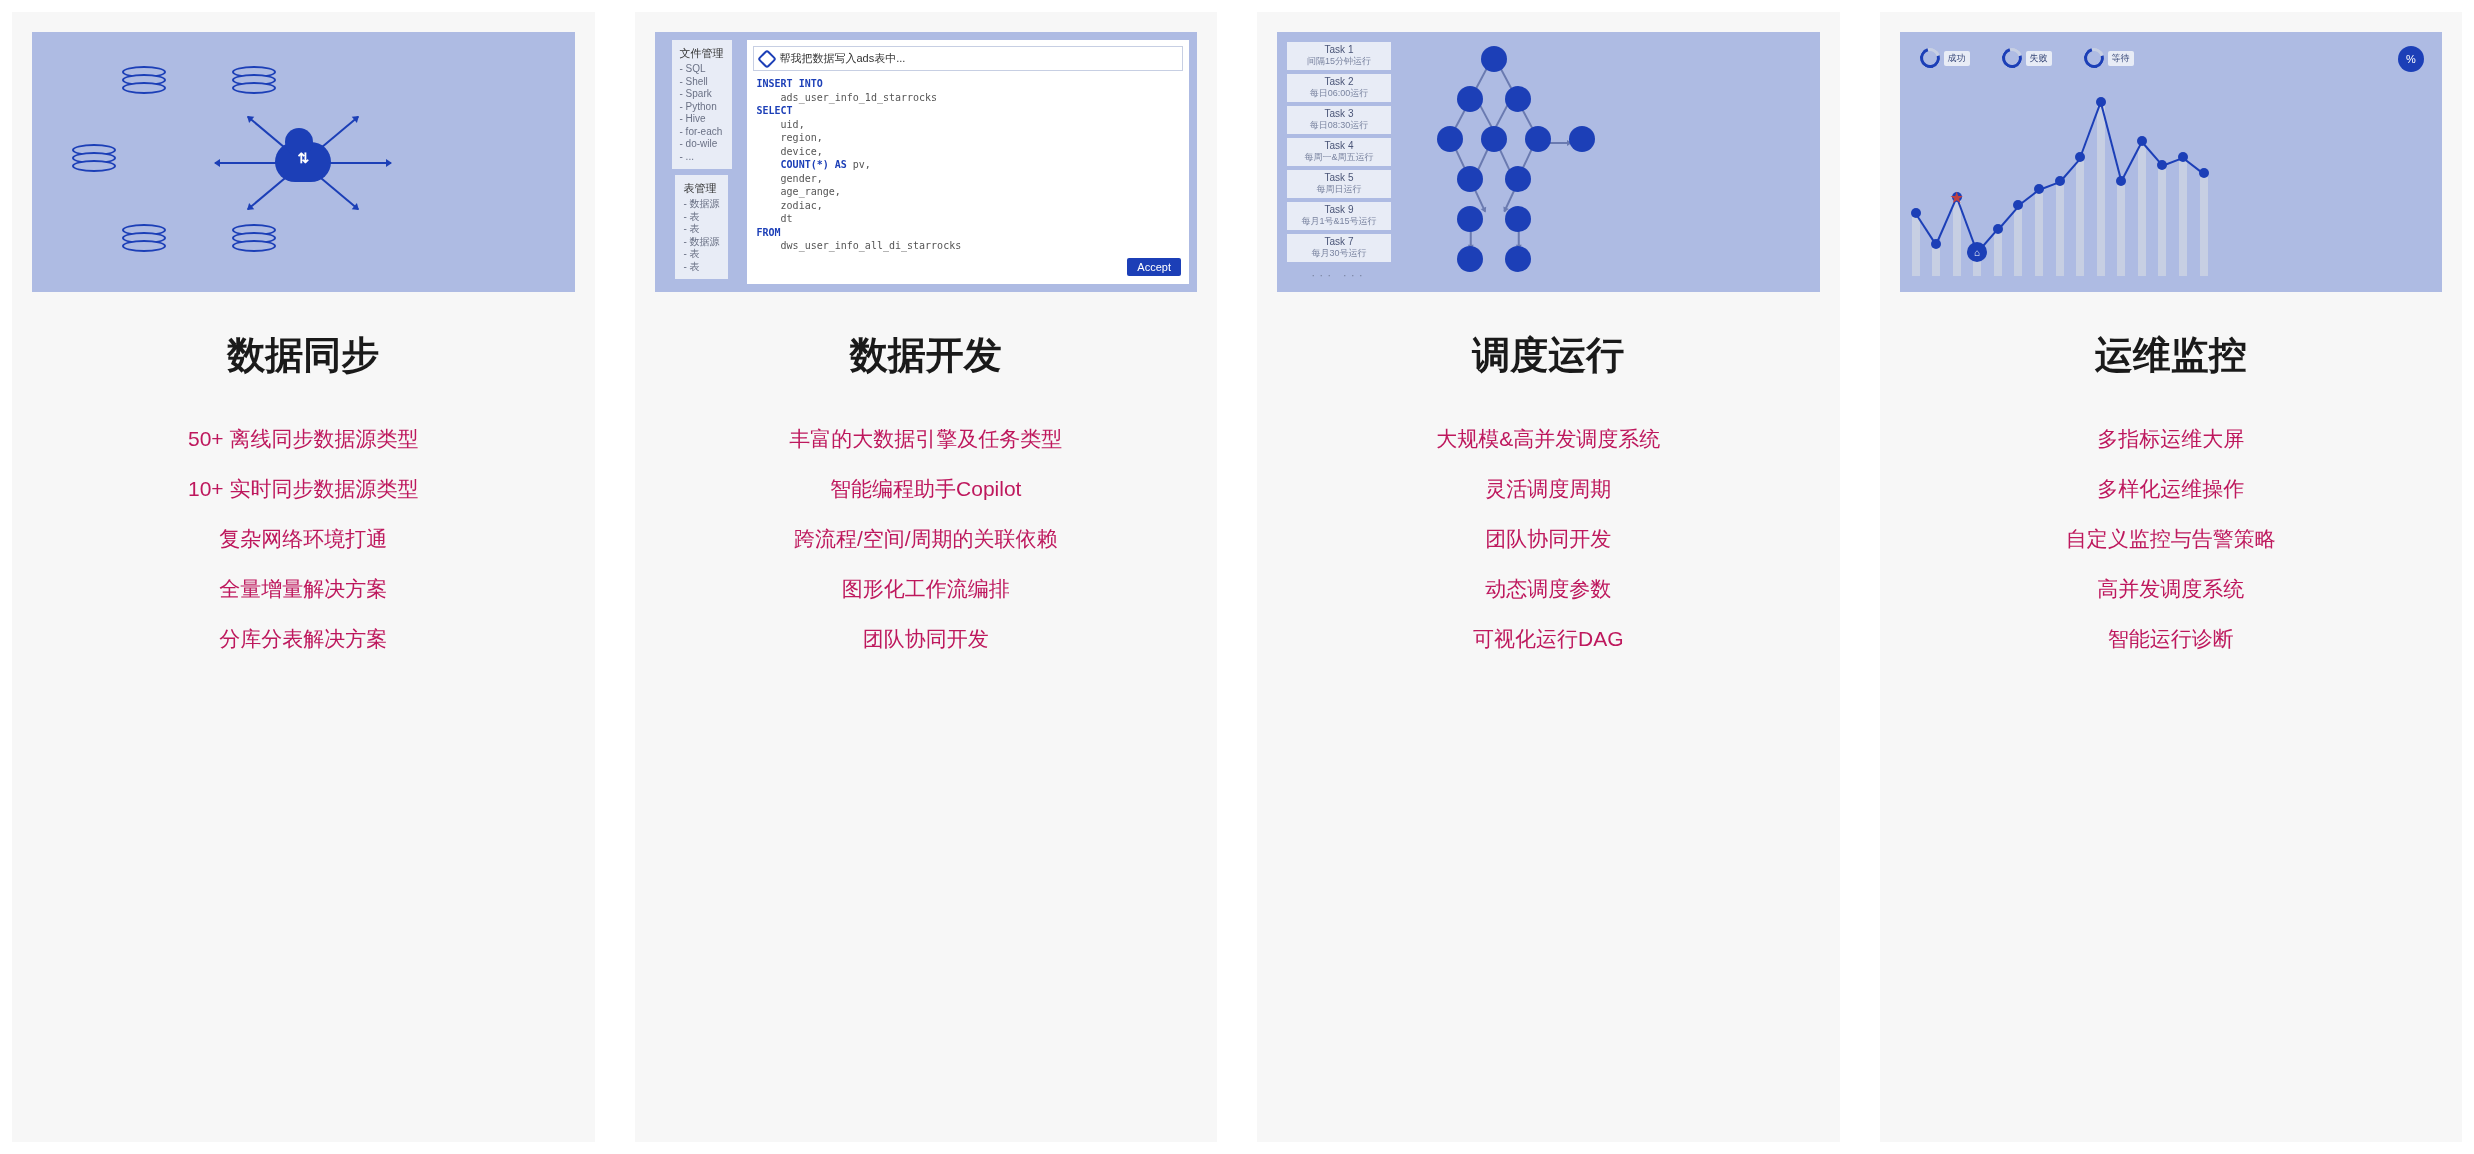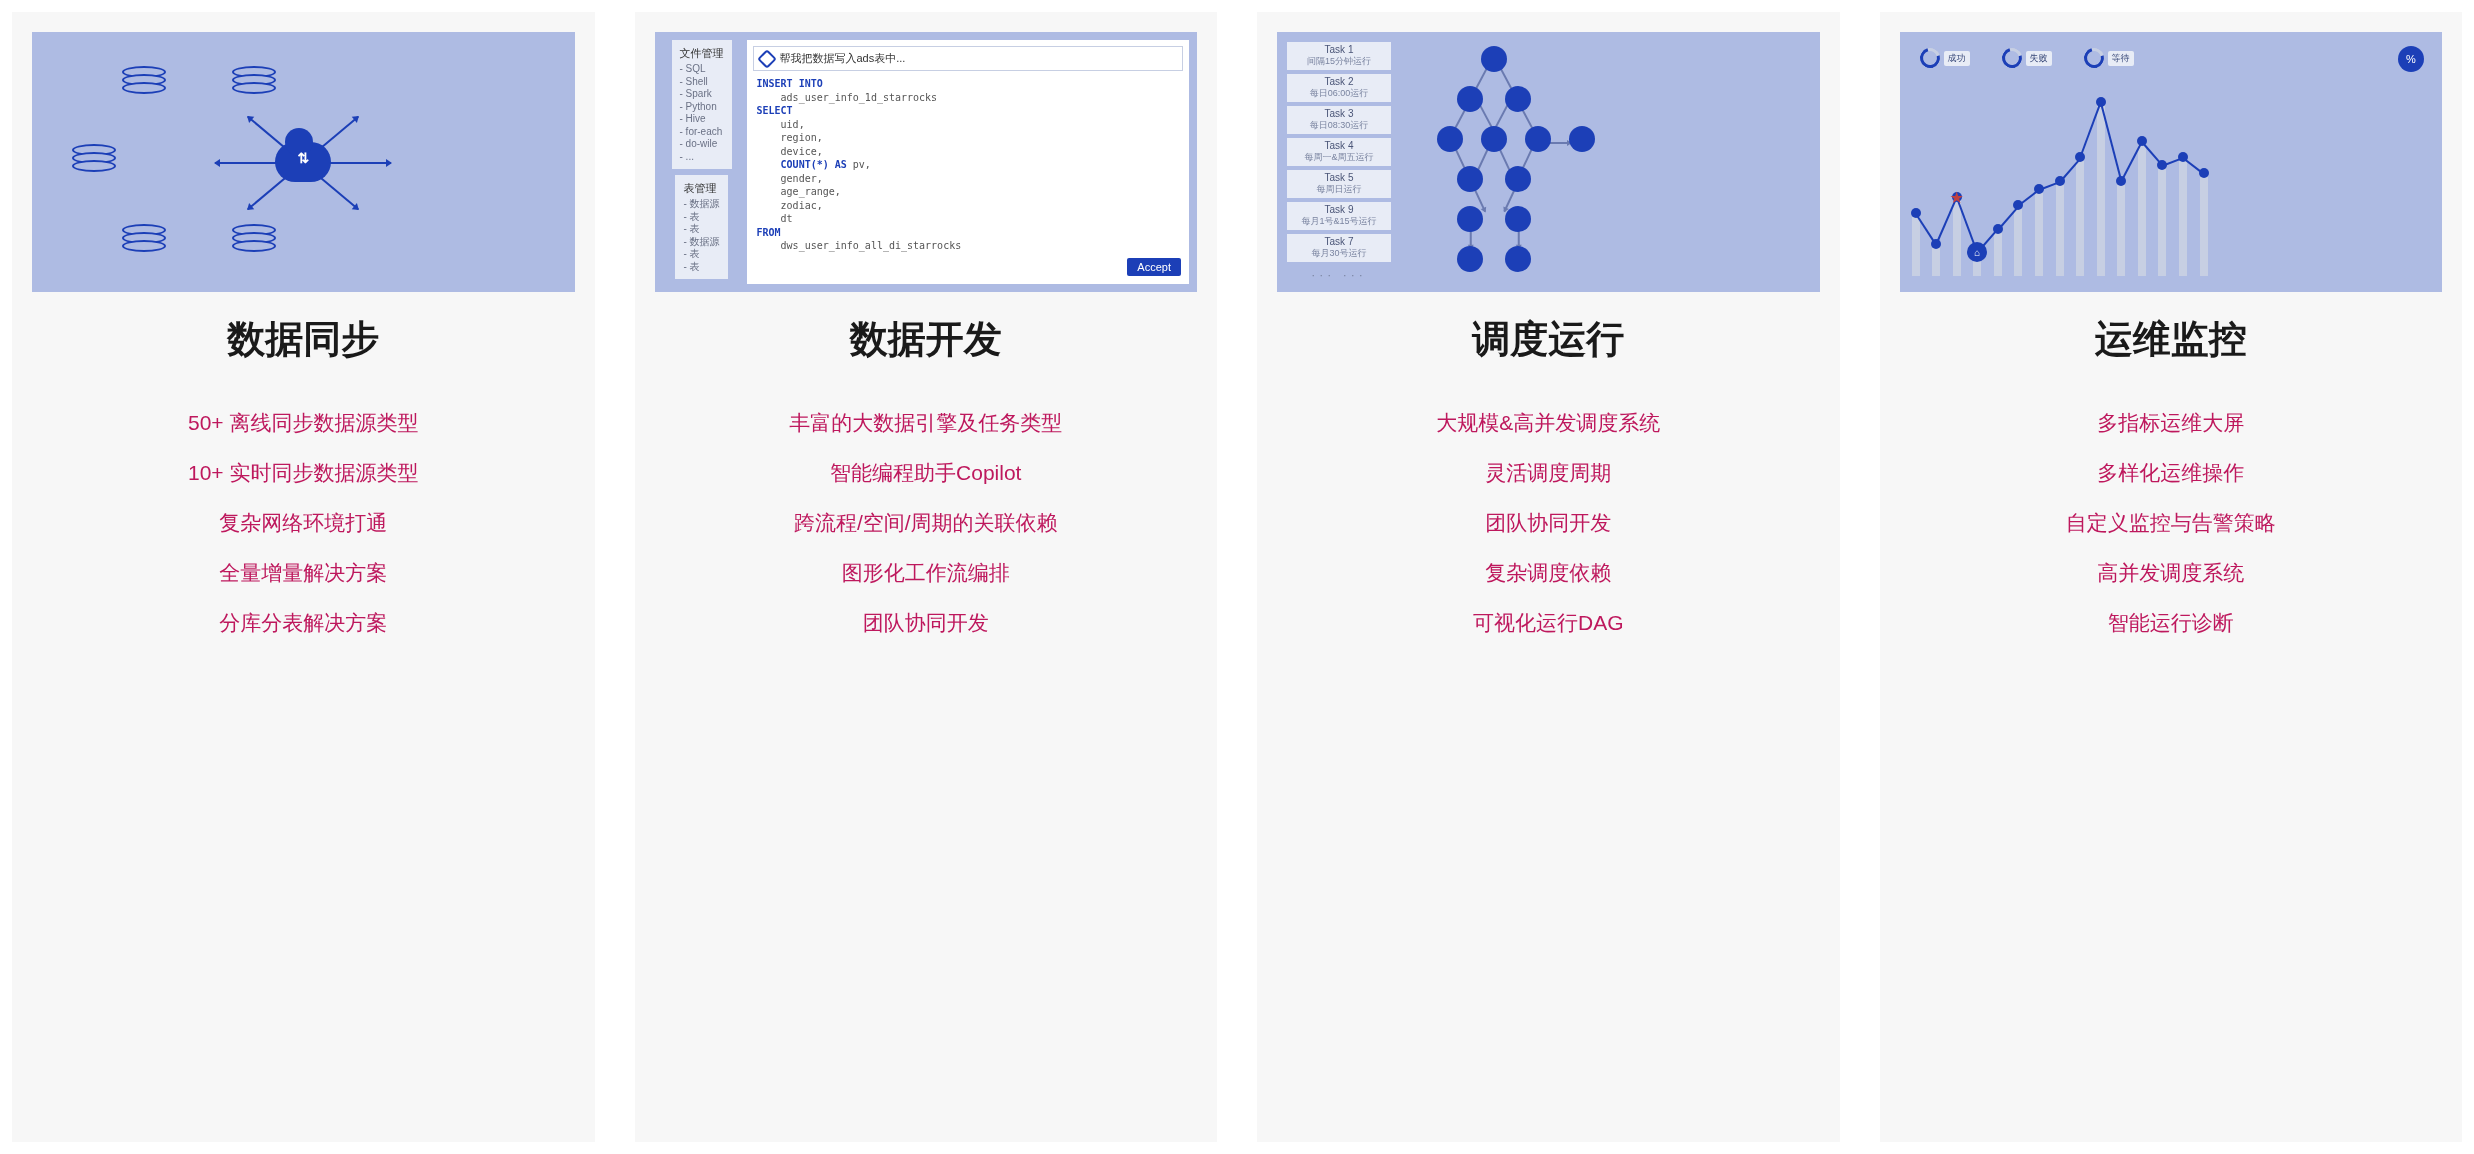--- a/index.html
+++ b/index.html
@@ -29,21 +29,21 @@
     margin: 20px;
     height: 260px;
     position: relative;
     overflow: hidden;
   }
   .card-title {
     text-align: center;
     font-size: 38px;
     font-weight: 600;
     color: #1a1a1a;
-    margin-top: 2px;
+    margin-top: 18px;
     margin-bottom: 44px;
   }
   .card-feats {
     display: flex;
     flex-direction: column;
     align-items: center;
     gap: 22px;
     padding-bottom: 56px;
   }
   .card-feats div {
@@ -307,21 +307,21 @@
           <div class="dn" style="left:56px;  top:204px;"></div>
           <div class="dn" style="left:104px; top:204px;"></div>
         </div>
       </div>
     </div>
     <div class="card-title">调度运行</div>
     <div class="card-feats">
       <div>大规模&amp;高并发调度系统</div>
       <div>灵活调度周期</div>
       <div>团队协同开发</div>
-      <div>复杂调度依赖</div>
+      <div>动态调度参数</div>
       <div>可视化运行DAG</div>
     </div>
   </div>
 
   <div class="card">
     <div class="card-illus">
       <div class="mon-wrap">
         <div class="mon-badges">
           <div class="mb">
               <div class="ring"></div>

